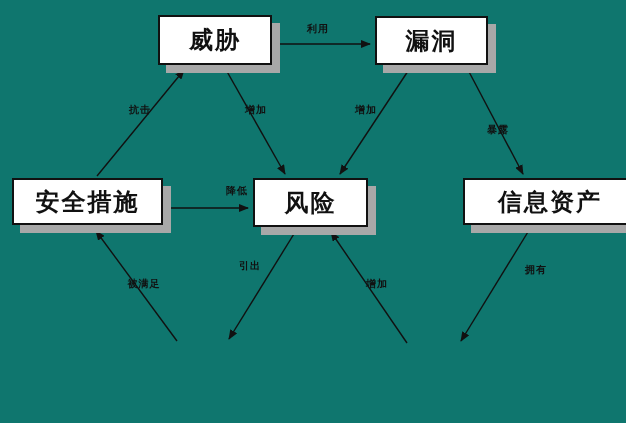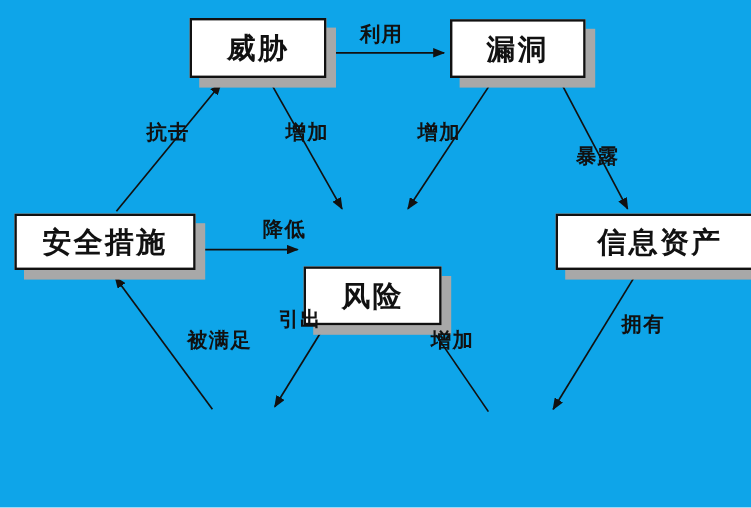--- a/index.html
+++ b/index.html
@@ -5,21 +5,21 @@
   html, body {
     margin: 0;
     padding: 0;
     background: #ffffff;
     font-family: "DejaVu Sans", "Liberation Sans", sans-serif;
   }
   .stage {
     position: relative;
     width: 626px;
     height: 423px;
-    background: #0ea5e9;
+    background: #0f766e;
     overflow: hidden;
   }
   .edges-layer {
     position: absolute;
     left: 0;
     top: 0;
     width: 626px;
     height: 423px;
   }
   .node {
@@ -33,41 +33,41 @@
     font-size: 24px;
     font-weight: bold;
     color: #111111;
     letter-spacing: 2px;
     box-sizing: border-box;
     white-space: nowrap;
   }
   .node-threat               { left: 158px; top: 15px;  width: 114px; height: 50px; }
   .node-vulnerability        { left: 375px; top: 16px;  width: 113px; height: 49px; }
   .node-security-measures    { left: 12px;  top: 178px; width: 151px; height: 47px; }
-  .node-risk                 { left: 253px; top: 178px; width: 115px; height: 49px; margin-top: 44px; }
+  .node-risk                 { left: 253px; top: 178px; width: 115px; height: 49px; }
   .node-information-assets   { left: 463px; top: 178px; width: 174px; height: 47px; }
   .node-security-requirements{ left: 123px; top: 343px; width: 147px; height: 47px; }
   .node-value                { left: 368px; top: 345px; width: 114px; height: 47px; }
 
   .edge-label {
     position: absolute;
     transform: translate(-50%, -50%);
-    font-size: 17px;
+    font-size: 10px;
     font-weight: bold;
     color: #111111;
     white-space: nowrap;
     letter-spacing: 1px;
   }
   .lbl-exploit   { left: 318px; top: 29px;  }
   .lbl-resist    { left: 140px; top: 110px; }
   .lbl-increase1 { left: 256px; top: 110px; }
   .lbl-increase2 { left: 366px; top: 110px; }
   .lbl-expose    { left: 498px; top: 110px; margin-top: 20px; }
   .lbl-reduce    { left: 193px; top: 191px; margin-left: 44px; }
-  .lbl-satisfied { left: 144px; top: 284px; margin-left: 39px; }
+  .lbl-satisfied { left: 144px; top: 284px; }
   .lbl-leads-to  { left: 250px; top: 266px; }
   .lbl-increase3 { left: 377px; top: 284px; }
   .lbl-own       { left: 496px; top: 270px; margin-left: 40px; }
 </style>
 </head>
 <body>
 
 <div class="stage">
 
   <svg class="edges-layer" viewBox="0 0 626 423" xmlns="http://www.w3.org/2000/svg">

